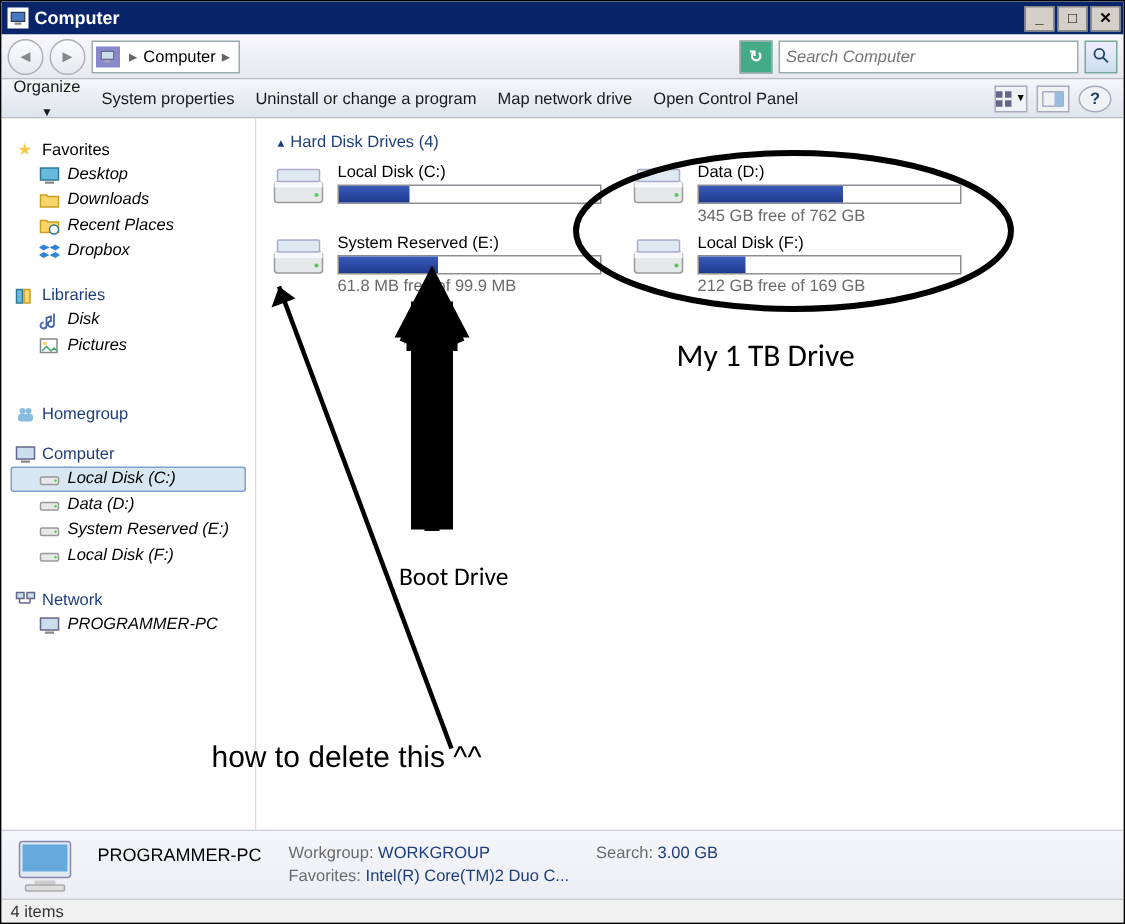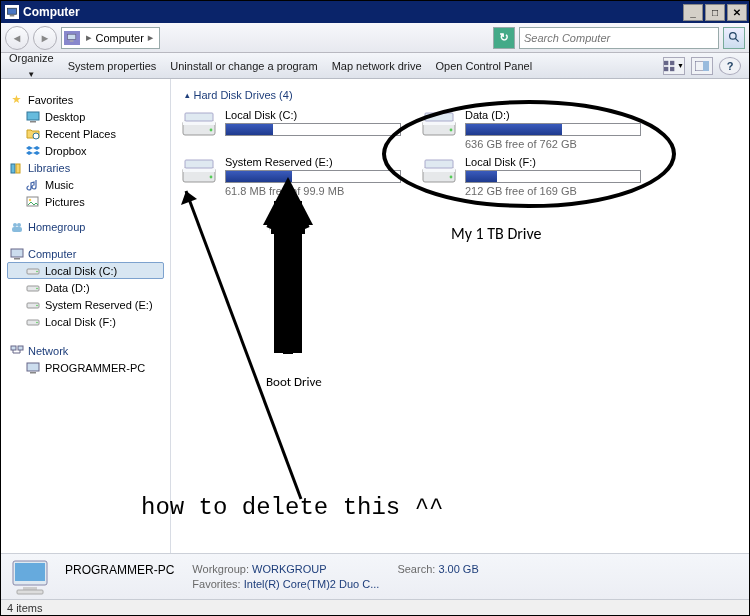--- a/index.html
+++ b/index.html
@@ -21,21 +21,21 @@
   .search input{flex:1;border:none;outline:none;padding:0 4px;color:#888;font-style:italic;}
   .search-btn{width:22px;height:22px;border:1px solid #7a9;background:linear-gradient(#eef,#cde);display:flex;align-items:center;justify-content:center;}
   .cmdbar { height:26px; background:linear-gradient(#f4f6fa,#dfe3eb);border-bottom:1px solid #b8bcc5;display:flex;align-items:center;padding:0 8px;gap:14px;}
   .cmdbtn { color:#1a1a1a; cursor:default; display:flex;align-items:center;gap:6px;flex-direction:column;}
   .cmd-right{margin-left:auto;display:flex;gap:6px;align-items:center;}
   .view-icon{width:22px;height:18px;border:1px solid #aab;background:#f0f2f6;display:flex;align-items:center;justify-content:center;}
   .main { display:flex; height: calc(100% - 22px - 30px - 26px - 46px - 16px); }
   .sidebar { width:170px; border-right:1px solid #d8dce4; padding:8px 6px; overflow:hidden; background:#fff;}
   .side-group-hd{display:flex;align-items:center;gap:4px;font-weight:normal;color:#1e3e7b;margin:6px 0 2px 2px;}
   .side-group-hd.first{color:#000;}
-  .side-item{display:flex;align-items:flex-end;gap:5px;padding:2px 0 2px 18px;color:#000;}
+  .side-item{display:flex;align-items:flex-start;gap:5px;padding:2px 0 2px 18px;color:#000;font-style:italic;}
   .side-item.sel{background:#d8e6f2;border:1px solid #7da2ce;border-radius:2px;padding:1px 0 1px 17px;}
   .sicon{width:15px;height:13px;display:flex;align-items:center;justify-content:center;}
   .content { flex:1; padding:6px 10px; position:relative; background:#fff;}
   .group-header{color:#1e3e7b;padding:4px 0 8px 4px;display:flex;align-items:center;gap:4px;}
   .drives{display:flex;flex-wrap:wrap;gap:6px 20px;}
   .drive{width:220px;display:flex;gap:8px;align-items:flex-start;}
   .drive-icon{width:36px;height:32px;flex-shrink:0;}
   .drive-info{flex:1;}
   .drive-name{color:#000;margin-bottom:2px;}
   .usage-bar{height:13px;border:1px solid #8c8e94;background:#fff;position:relative;margin-bottom:2px;}
@@ -135,65 +135,73 @@
         <span class="sicon">
           <svg width="14" height="12" viewBox="0 0 14 12">
             <rect x="1" y="1" width="12" height="8" fill="#6bd" stroke="#379"></rect>
             <rect x="4" y="10" width="6" height="1.5" fill="#888"></rect>
           </svg>
         </span>
         <span>Desktop</span>
       </div>
     <div class="side-item">
         <span class="sicon">
+          <svg width="14" height="11" viewBox="0 0 14 11">
+            <path d="M1 2 L5 2 L6 3 L13 3 L13 10 L1 10 Z" fill="#f9d66c" stroke="#c9a022"></path>
+          </svg>
+        </span>
+        <span>Downloads</span>
+      </div>
+    <div class="side-item">
+        <span class="sicon">
           <svg width="14" height="12" viewBox="0 0 14 12">
             <path d="M1 2 L5 2 L6 3 L13 3 L13 10 L1 10 Z" fill="#f9d66c" stroke="#c9a022"></path>
             <circle cx="10" cy="8" r="3" fill="#fff" stroke="#379"></circle>
           </svg>
         </span>
         <span>Recent Places</span>
       </div>
     <div class="side-item">
         <span class="sicon">
           <svg width="14" height="12" viewBox="0 0 14 12">
             <path d="M3 1 L7 3 L3 5 L0 3 Z M11 1 L14 3 L11 5 L7 3 Z M3 6 L7 8 L3 10 L0 8 Z M11 6 L14 8 L11 10 L7 8 Z" fill="#2e84d4"></path>
           </svg>
         </span>
         <span>Dropbox</span>
       </div>
 
-    <div class="side-group-hd" style="margin-top:2px">
+    <div class="side-group-hd" style="margin-top:14px">
       <span class="sicon">
           <svg width="14" height="12" viewBox="0 0 14 12">
             <rect x="1" y="2" width="4" height="9" fill="#6bd" stroke="#379"></rect>
             <rect x="6" y="2" width="4" height="9" fill="#f9d66c" stroke="#c9a022"></rect>
           </svg>
         </span>
       <span>Libraries</span>
     </div>
     <div class="side-item">
         <span class="sicon">
           <svg width="13" height="13" viewBox="0 0 13 13">
             <path d="M10 2 L10 9 A2 2 0 1 1 8 7 L8 4 L5 5 L5 10 A2 2 0 1 1 3 8" fill="none" stroke="#46a" stroke-width="1.2"></path>
           </svg>
         </span>
-        <span>Music</span>
+        <span>Disk</span>
       </div>
     <div class="side-item">
         <span class="sicon">
           <svg width="13" height="12" viewBox="0 0 13 12">
             <rect x="1" y="1" width="11" height="9" fill="#fff" stroke="#888"></rect>
             <circle cx="4" cy="4" r="1.2" fill="#fc4"></circle>
             <path d="M2 9 L5 6 L8 9 L10 7 L12 9" fill="none" stroke="#4a6"></path>
           </svg>
         </span>
         <span>Pictures</span>
       </div>
 
-    <div class="side-group-hd" style="margin-top:10px">
+    <div class="side-group-hd" style="margin-top:30px">
       <span class="sicon">
           <svg width="14" height="12" viewBox="0 0 14 12">
             <circle cx="5" cy="4" r="2" fill="#8bd"></circle>
             <circle cx="9" cy="4" r="2" fill="#8bd"></circle>
             <rect x="2" y="6" width="10" height="5" fill="#8bd" rx="2"></rect>
           </svg>
         </span>
       <span>Homegroup</span>
     </div>
 
@@ -291,21 +299,21 @@
               <rect x="2" y="12" width="32" height="14" rx="2" fill="#e6e8ea" stroke="#999"></rect>
               <rect x="2" y="12" width="32" height="4" fill="#f6f8fb"></rect>
               <circle cx="30" cy="21" r="1.4" fill="#5c5"></circle>
               <rect x="4" y="4" width="28" height="8" rx="1" fill="#dfe9f1" stroke="#aac"></rect>
             </svg></span>
         <div class="drive-info">
           <div class="drive-name">Data (D:)</div>
           <div class="usage-bar">
               <div class="usage-fill" style="width:55%"></div>
             </div>
-          <div class="drive-free">636 GB free of 762 GB</div>
+          <div class="drive-free">345 GB free of 762 GB</div>
         </div>
       </div>
       <div class="drive">
         <span class="drive-icon"><svg viewBox="0 0 36 30">
               <rect x="2" y="12" width="32" height="14" rx="2" fill="#e6e8ea" stroke="#999"></rect>
               <rect x="2" y="12" width="32" height="4" fill="#f6f8fb"></rect>
               <circle cx="30" cy="21" r="1.4" fill="#5c5"></circle>
               <rect x="4" y="4" width="28" height="8" rx="1" fill="#dfe9f1" stroke="#aac"></rect>
             </svg></span>
         <div class="drive-info">
@@ -338,23 +346,23 @@
       <ellipse cx="358" cy="75" rx="145" ry="52" fill="none" stroke="#000" stroke-width="4"></ellipse>
 
       <path d="M117 275 L117 120 M100 150 L117 112 L134 150 M100 150 L134 150" fill="#000" stroke="#000" stroke-width="10" stroke-linejoin="miter"></path>
       <path d="M108 270 L108 128 L98 152 L108 120 L126 152 L118 128 L118 270 Z" fill="#000"></path>
       <rect x="103" y="122" width="28" height="152" fill="#000"></rect>
       <polygon points="117,98 92,146 142,146" fill="#000"></polygon>
 
       <line x1="15" y1="112" x2="130" y2="420" stroke="#000" stroke-width="3"></line>
       <polygon points="15,112 10,126 26,120" fill="#000"></polygon>
     </svg>
-    <div class="annot" style="left:280px;top:145px;font-size:16px;font-family:Calibri,sans-serif;">My 1 TB Drive</div>
-    <div class="annot" style="left:95px;top:295px;font-size:13px;font-family:Calibri,sans-serif;">Boot Drive</div>
-    <div class="annot" style="left:-30px;top:415px;font-size:24px;font-family:Liberation Mono, monospace;white-space:nowrap">how to delete this ^^</div>
+    <div class="annot" style="left:280px;top:145px;font-size:21px;font-family:Calibri,sans-serif;">My 1 TB Drive</div>
+    <div class="annot" style="left:95px;top:295px;font-size:17px;font-family:Calibri,sans-serif;">Boot Drive</div>
+    <div class="annot" style="left:-30px;top:415px;font-size:20px;font-family:Liberation Sans, sans-serif;white-space:nowrap">how to delete this ^^</div>
   </div>
 </div>
 
 <div class="details">
   <span class="details-icon">
     <svg viewBox="0 0 46 40">
         <rect x="4" y="4" width="34" height="24" rx="2" fill="#dfe9f1" stroke="#88a"></rect>
         <rect x="6" y="6" width="30" height="18" fill="#6ad"></rect>
         <rect x="14" y="30" width="14" height="3" fill="#ccc"></rect>
         <rect x="8" y="33" width="26" height="4" rx="1" fill="#ddd" stroke="#aaa"></rect>

